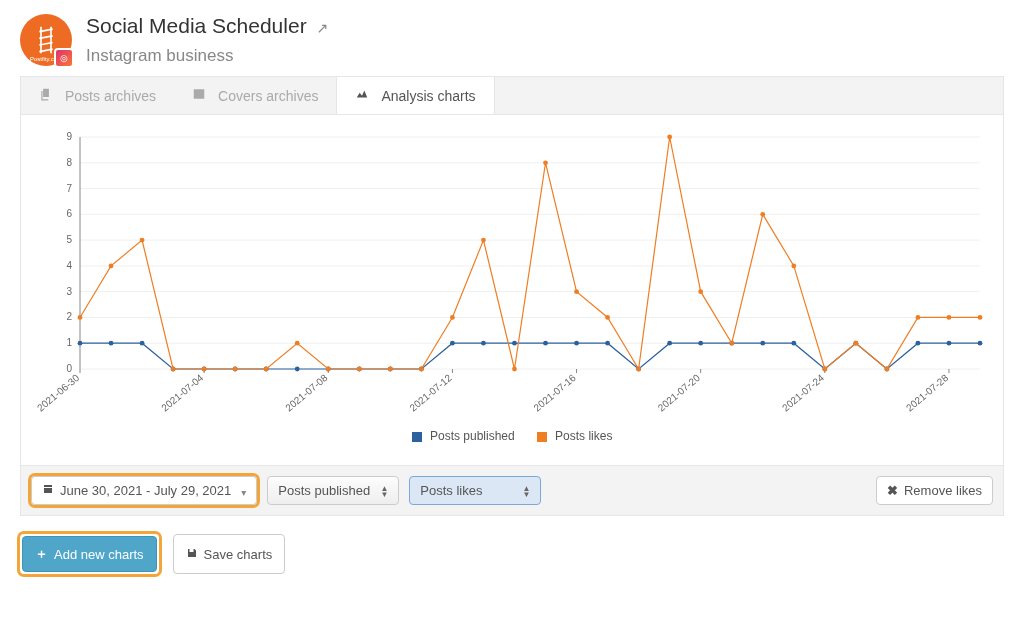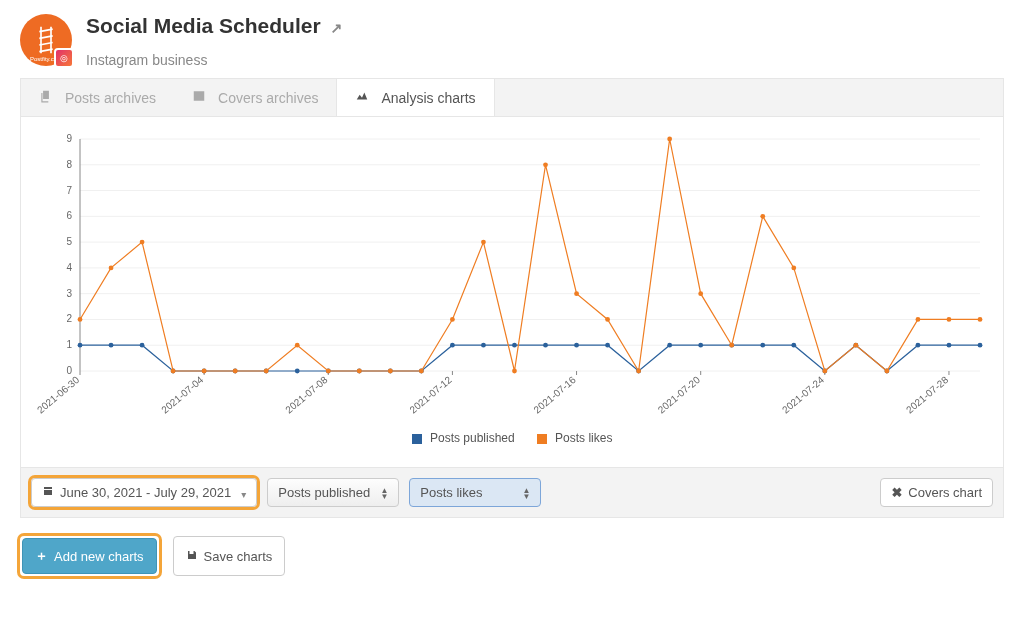--- a/index.html
+++ b/index.html
@@ -8,23 +8,23 @@
   
   .hdr{display:flex;align-items:flex-start;gap:14px;margin-bottom:10px}
   .logo{width:52px;height:52px;border-radius:50%;background:#ee6b23;position:relative;flex:0 0 auto;
         display:flex;align-items:center;justify-content:center}
   .logo svg{width:22px;height:30px}
   .logo-txt{position:absolute;bottom:4px;font-size:6px;color:#fff}
   .logo-badge{position:absolute;right:-2px;bottom:-2px;width:16px;height:16px;border-radius:4px;
               background:linear-gradient(135deg,#e1306c,#f77737);border:2px solid #fff;
               display:flex;align-items:center;justify-content:center}
   .logo-badge span{font-size:9px;color:#fff}
-  .hdr-text h1{margin:0;font-size:21px;font-weight:700;color:#333}
+  .hdr-text h1{margin:0;font-size:21px;font-weight:400;color:#333}
   .hdr-text h1 .ext{font-size:14px;color:#888;margin-left:4px}
-  .hdr-text .sub{font-size:14px;color:#888;margin-top:14px}
+  .hdr-text .sub{font-size:17px;color:#888;margin-top:8px}
   
   .tabs{display:flex;border:1px solid #e6e6e6;border-bottom:none;background:#f3f3f3;font-size:14px}
   .tab{display:flex;align-items:flex-end;gap:12px;padding:10px 18px;color:#aaa;cursor:pointer}
   .tab.active{background:#fff;color:#555;border-right:1px solid #e6e6e6;border-left:1px solid #e6e6e6}
   .tab:first-child.active{border-left:none}
   .tab svg{width:14px;height:14px;fill:currentColor}
   
   .panel{border:1px solid #e6e6e6;padding:12px 8px 8px 8px}
   .chart-wrap{width:960px;height:330px;position:relative;margin:0 auto}
   .chart-svg{display:block}
@@ -250,21 +250,21 @@
     <div class="ctrl select sel">
       <span>Posts likes</span>
       <span class="dbl">
           <span>▲</span>
           <span>▼</span>
         </span>
     </div>
     <div class="spacer"></div>
     <div class="ctrl">
       <span style="font-weight:bold">✖</span>
-      <span>Covers chart</span>
+      <span>Remove likes</span>
     </div>
   </div>
 
   <div class="bottom">
     <span class="hi" style="display:inline-flex;padding:2px">
       <span class="btn primary">
         <span style="font-weight:bold">＋</span>
         <span>Add new charts</span>
       </span>
     </span>

